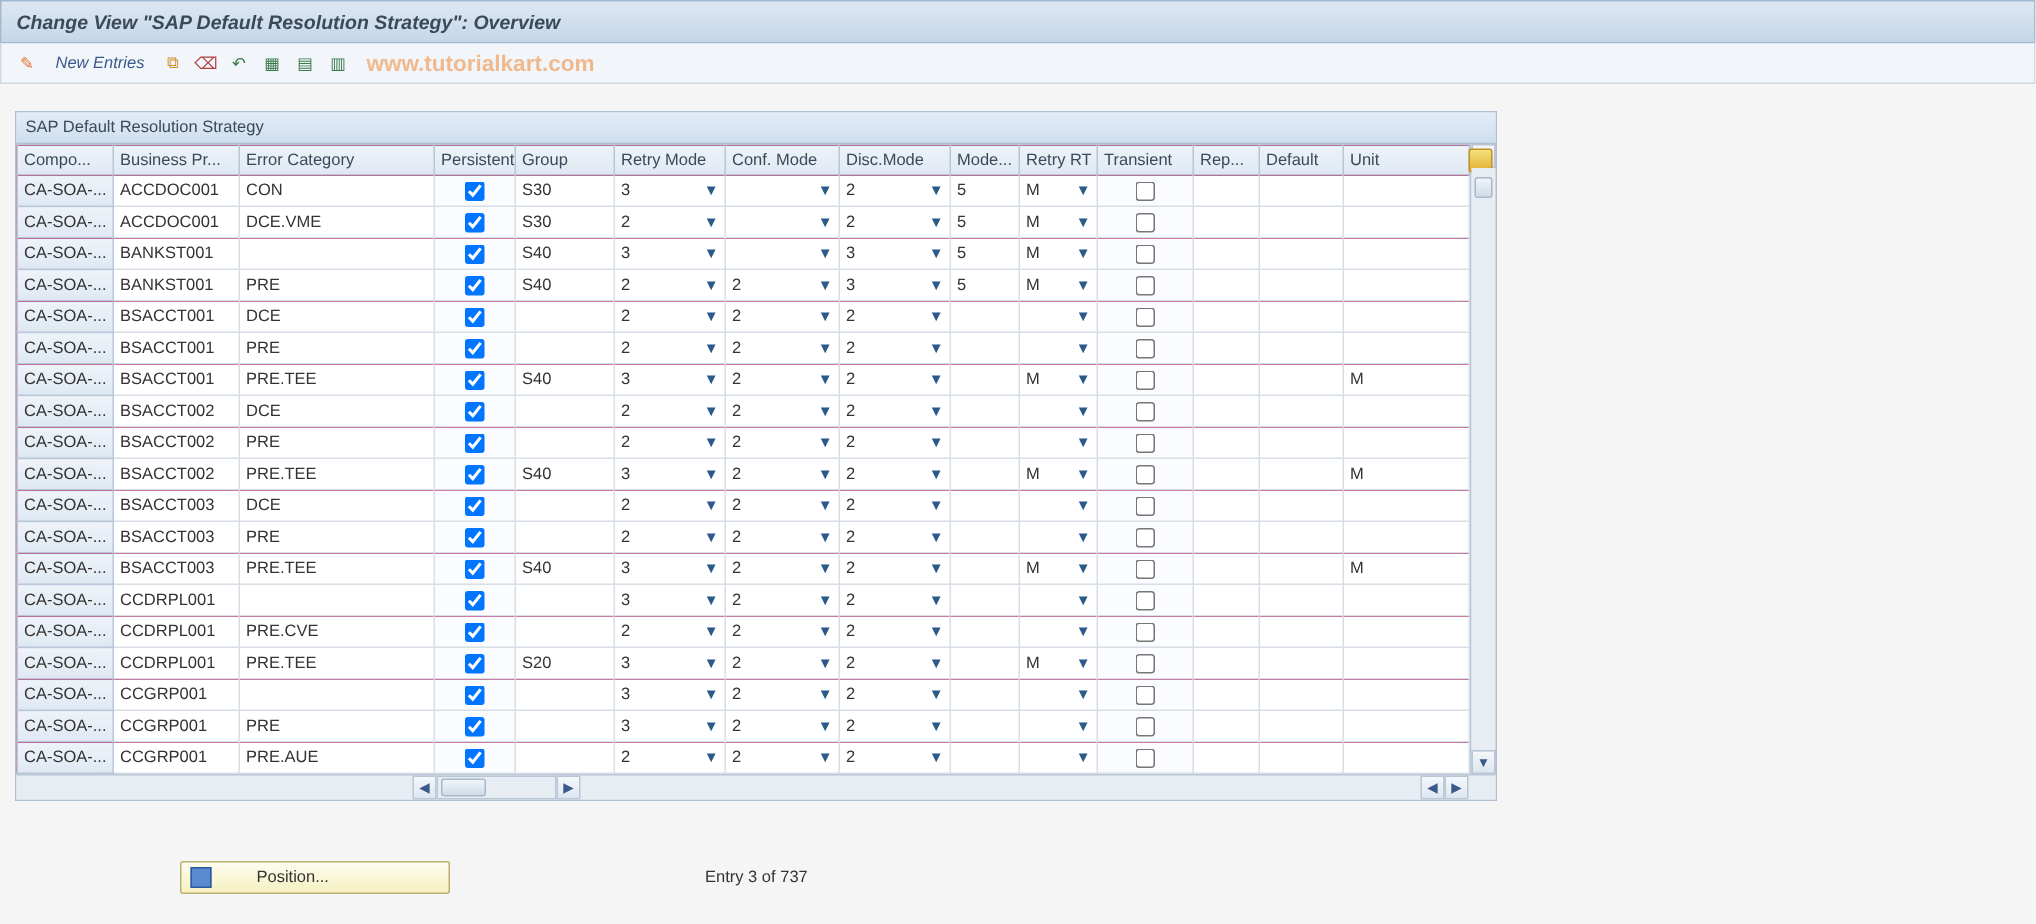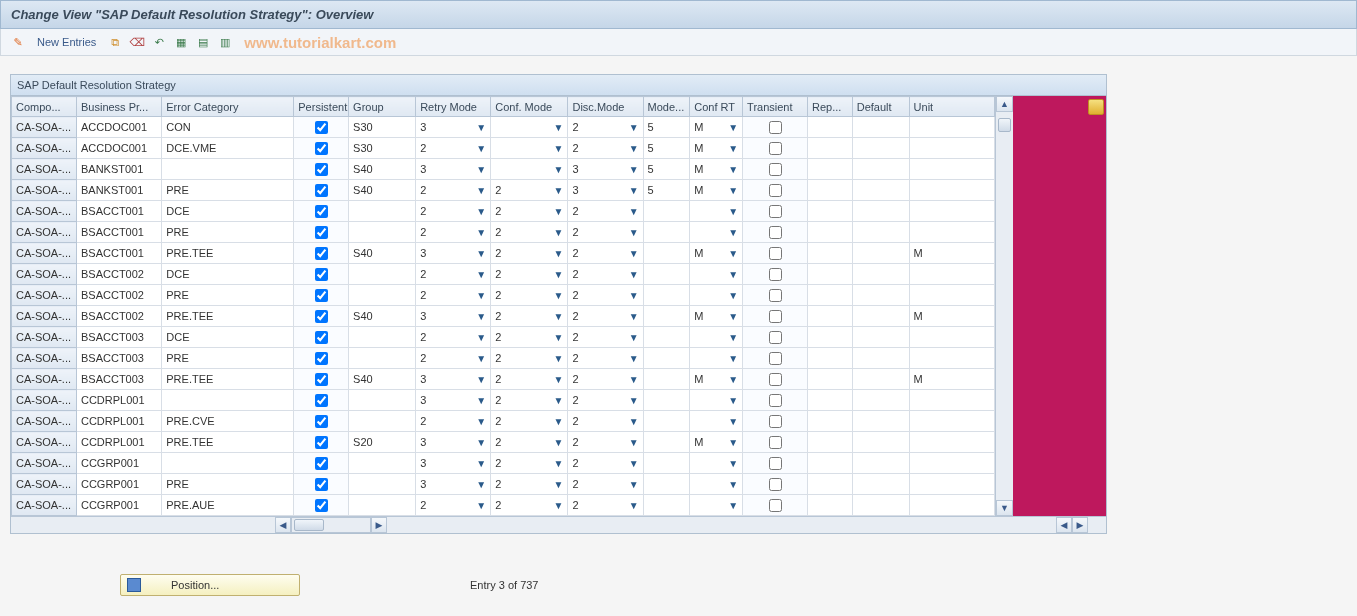--- a/index.html
+++ b/index.html
@@ -32,34 +32,35 @@
     width: 18px; height: 18px;
     display: inline-flex; align-items: center; justify-content: center;
     cursor: pointer;
     border-radius: 2px;
     font-size: 11px;
   }
   .toolbar .tb-text {
     color: #3a5a8a;
     padding: 0 6px;
     cursor: pointer;
+    font-style: italic;
   }
   .watermark {
     color: #f0a060;
     opacity: 0.7;
     font-size: 15px;
     font-weight: bold;
     font-style: normal;
     margin-left: 6px;
     pointer-events: none;
   }
   .panel {
     margin: 18px 10px 4px 10px;
     border: 1px solid #b0c0d0;
-    width: 1097px;
+    width: 988px;
     position: relative;
   }
   .panel-title {
     background: linear-gradient(#e2ecf6, #cfdff0);
     padding: 4px 6px;
     color: #3a4a5a;
     border-bottom: 1px solid #b0c0d0;
     font-size: 11px;
   }
   .grid-wrap {
@@ -249,21 +250,21 @@
         <tr>
           <th>Compo...</th>
           <th>Business Pr...</th>
           <th>Error Category</th>
           <th>Persistent</th>
           <th>Group</th>
           <th>Retry Mode</th>
           <th>Conf. Mode</th>
           <th>Disc.Mode</th>
           <th>Mode...</th>
-          <th>Conf RT</th>
+          <th>Retry RT</th>
           <th>Transient</th>
           <th>Rep...</th>
           <th>Default</th>
           <th>Unit</th>
         </tr>
       </thead>
       <tbody id="grid-body">
           <tr>
             <td class="rowhdr">CA-SOA-...</td>
             <td>

